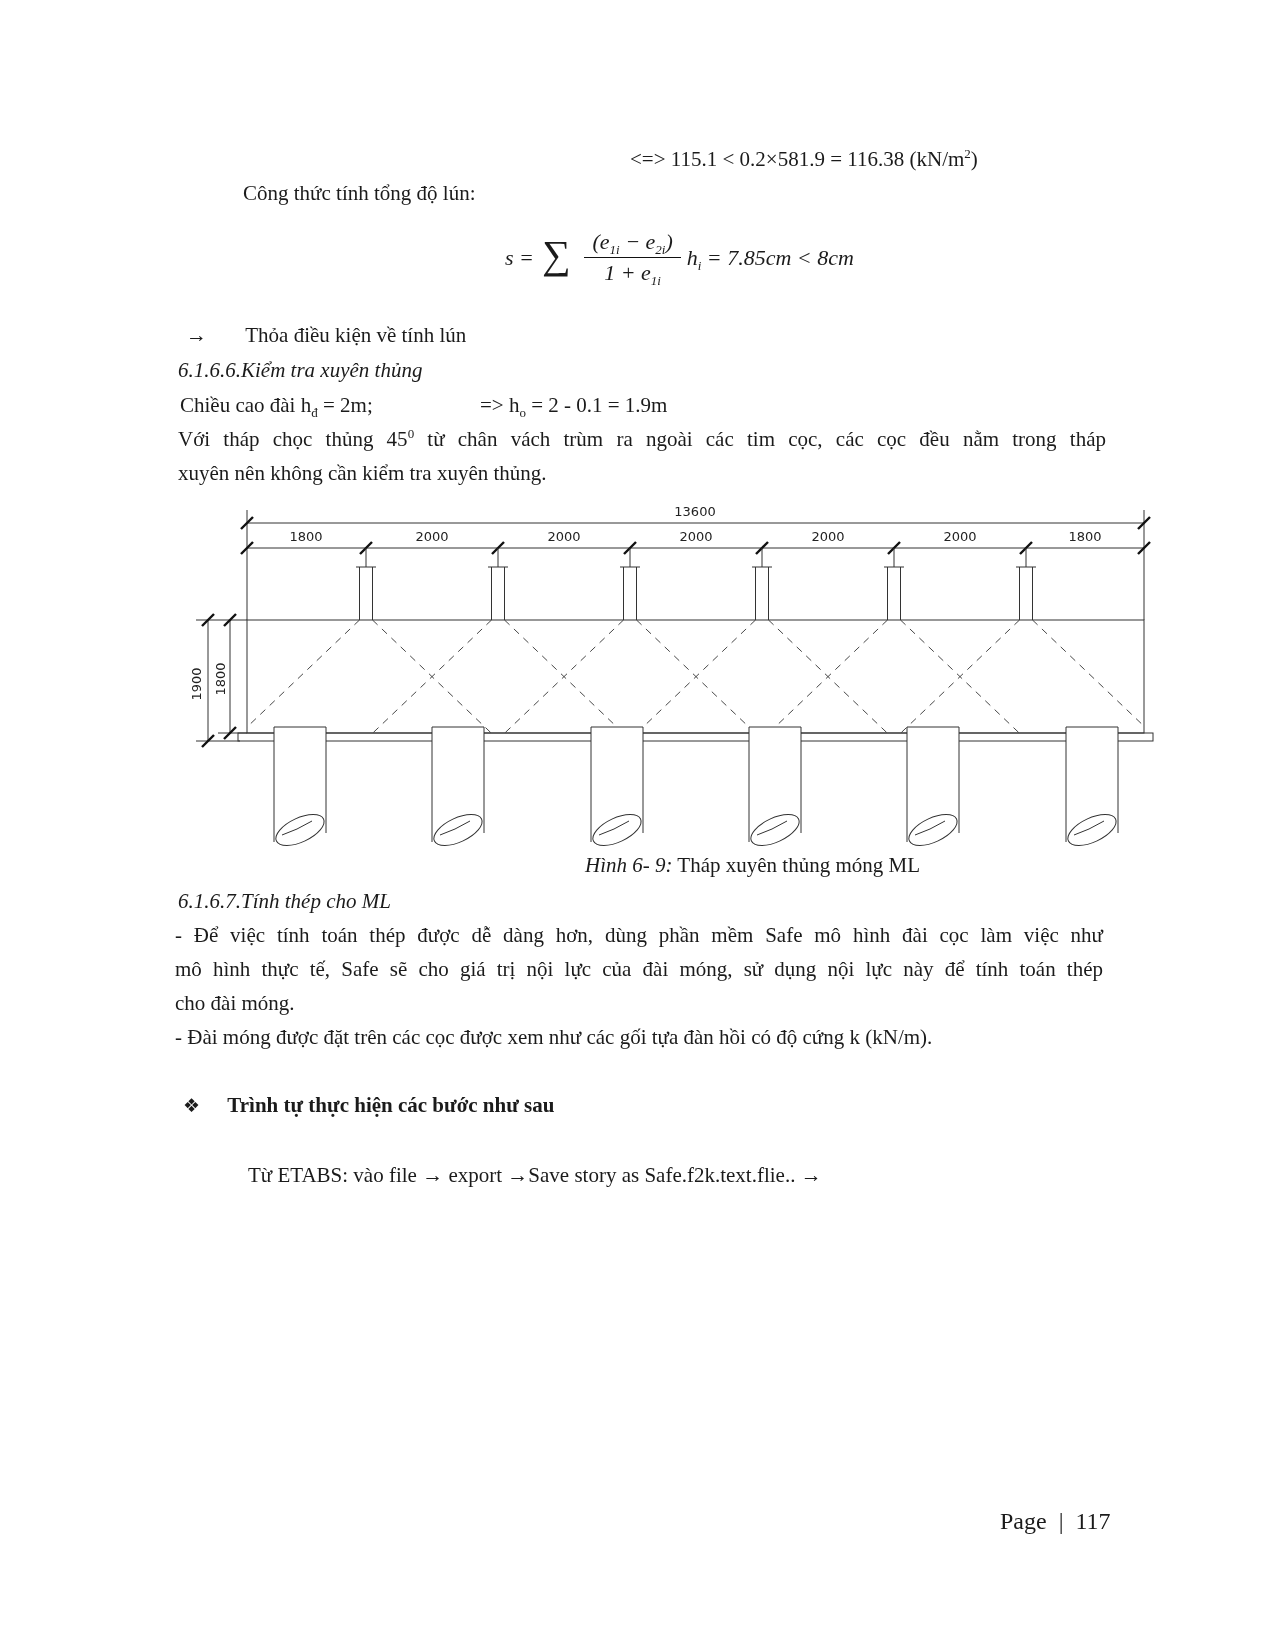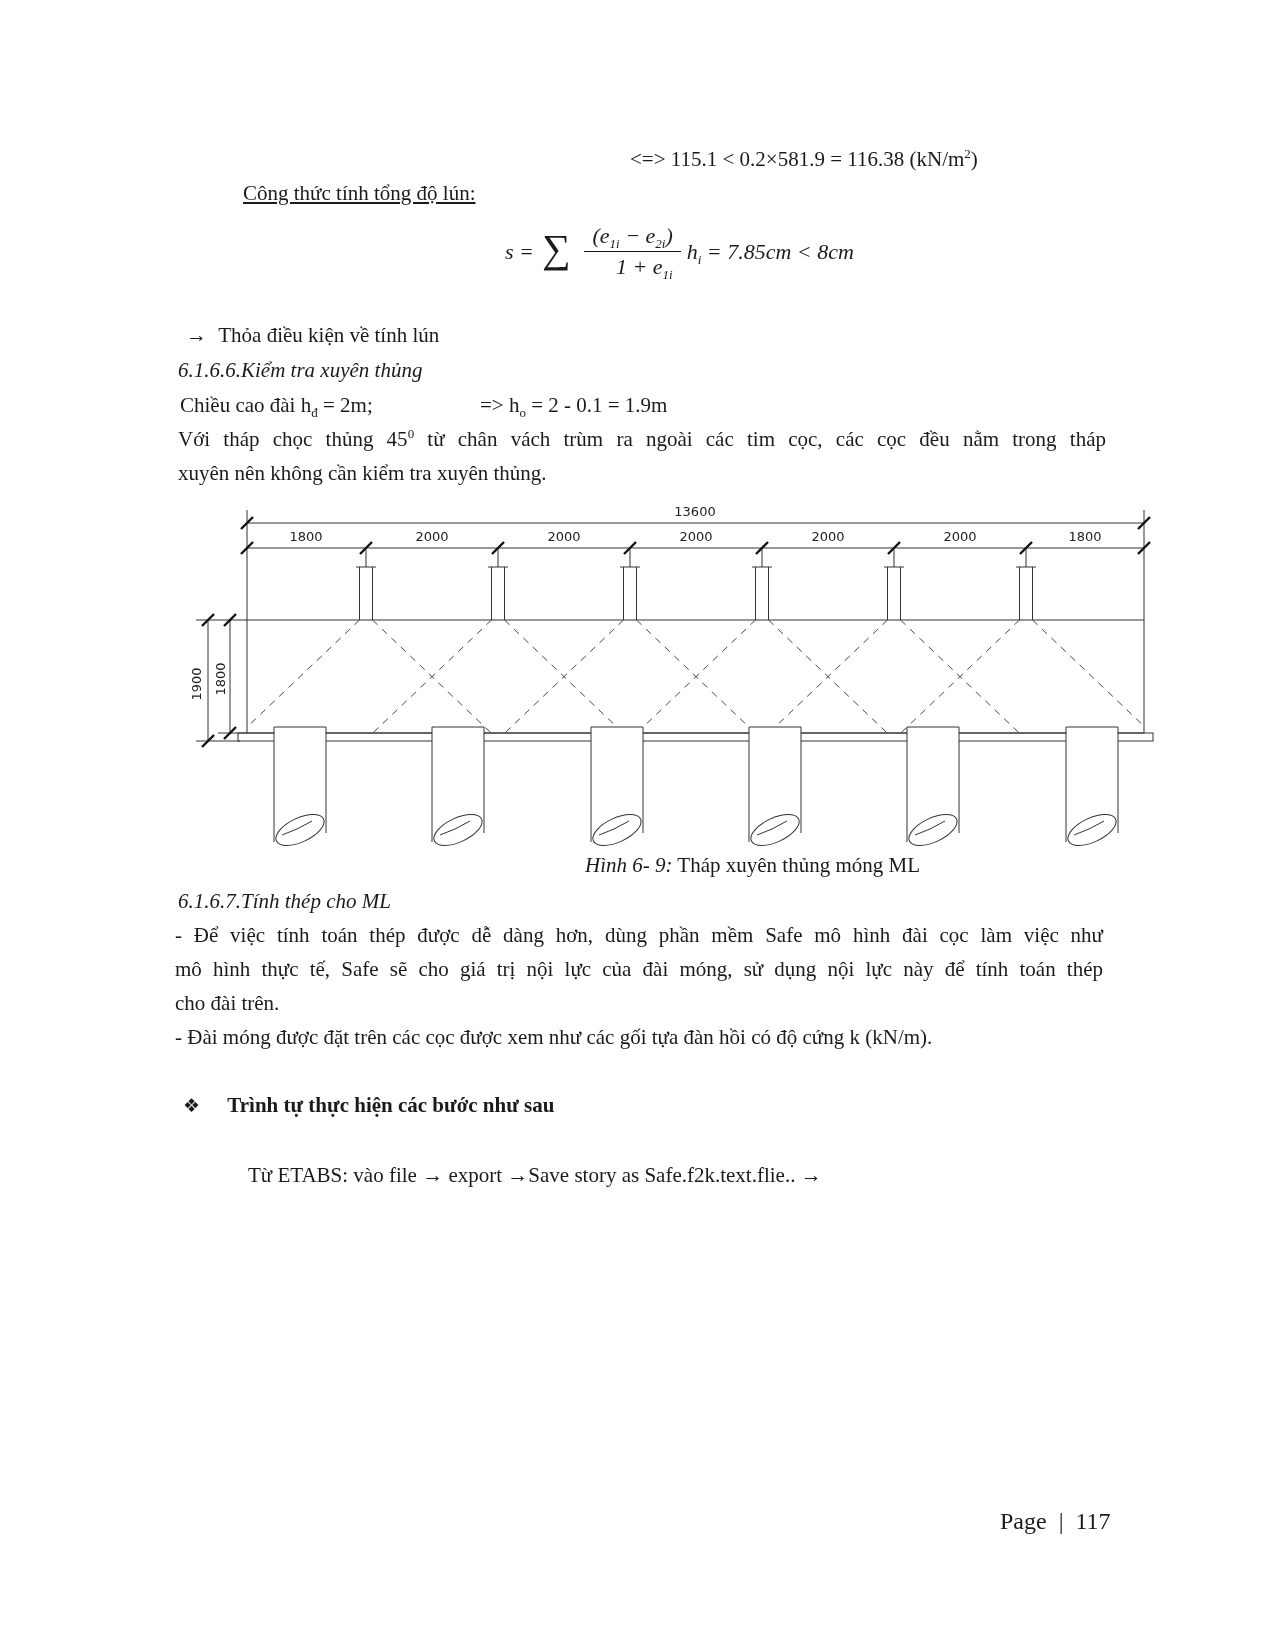--- a/index.html
+++ b/index.html
@@ -10,59 +10,59 @@
   .it{font-style:italic;}
   .b{font-weight:bold;}
   .just{white-space:normal;text-align:justify;text-align-last:justify;}
   sup{font-size:13px;vertical-align:super;line-height:0;}
   sub{font-size:13px;vertical-align:sub;line-height:0;}
   .u{border-bottom:1.6px solid #1b1b1b;padding-bottom:1px;}
   
   #formula{position:absolute;left:505px;top:215px;display:flex;align-items:center;
            font-size:22px;font-style:italic;}
   #formula .sigma{font-size:40px;font-style:normal;line-height:1;margin:0 8px 6px 8px;}
-  .frac{display:inline-flex;flex-direction:column;text-align:right;vertical-align:middle;margin:8px 6px;}
+  .frac{display:inline-flex;flex-direction:column;text-align:center;vertical-align:middle;margin:14px 6px;}
   .frac .num{border-bottom:1.7px solid #111;padding:0 8px 2px 8px;}
   .frac .den{padding:2px 8px 0 8px;}
   svg text{font-family:"DejaVu Sans",sans-serif;font-size:13px;fill:#222;}
   svg line, svg rect, svg path, svg ellipse{stroke:#333;stroke-width:1;fill:none;}
   .tick{stroke:#111;stroke-width:2.4;}
   .dash{stroke-dasharray:7 6;stroke-width:0.9;}
   .whitefill{fill:#ffffff;stroke:none;}
 </style>
 </head>
 <body>
 
 <div id="page">
 
   <div class="t" style="left:630px;top:142px;">
     <span class="pre">&lt;=&gt; 115.1 &lt; 0.2×581.9 = 116.38 (kN/m</span><sup>2</sup><span>)</span>
   </div>
 
-  <div class="t" style="left:243px;top:176px;text-decoration:underline;">Công thức tính tổng độ lún:</div>
+  <div class="t" style="left:243px;top:176px;">Công thức tính tổng độ lún:</div>
 
   <div id="formula">
     <span>s =</span>
     <span class="sigma">∑</span>
     <span class="frac">
       <span class="num">
         <span>(e</span><sub>1i</sub><span> − e</span><sub>2i</sub><span>)</span>
       </span>
       <span class="den">
         <span>1 + e</span><sub>1i</sub>
       </span>
     </span>
     <span>
       <span>h</span><sub>i</sub><span class="pre"> = 7.85cm &lt; 8cm</span>
     </span>
   </div>
 
   <div class="t" style="left:186px;top:318px;">
     <span>→</span>
-    <span style="margin-left:6px;">Thỏa điều kiện về tính lún</span>
+    <span style="margin-left:33px;">Thỏa điều kiện về tính lún</span>
   </div>
 
   <div class="t it" style="left:178px;top:353px;">6.1.6.6.Kiểm tra xuyên thủng</div>
 
   <div class="t" style="left:180px;top:388px;">
     <span>Chiều cao đài h</span><sub>đ</sub><span> = 2m;</span>
   </div>
   <div class="t" style="left:480px;top:388px;">
     <span>=&gt; h</span><sub>o</sub><span> = 2 - 0.1 = 1.9m</span>
   </div>
@@ -238,21 +238,21 @@
     </g>
   </svg>
 
   <div class="t" style="left:420px;top:848px;width:500px;text-align:right;">
     <span class="it">Hình 6- 9:</span><span class="pre"> Tháp xuyên thủng móng ML</span>
   </div>
 
   <div class="t it" style="left:178px;top:884px;">6.1.6.7.Tính thép cho ML</div>
   <div class="t just" style="left:175px;top:918px;width:928px;">- Để việc tính toán thép được dễ dàng hơn, dùng phần mềm Safe  mô hình đài cọc làm việc như</div>
   <div class="t just" style="left:175px;top:952px;width:928px;">mô hình thực tế, Safe sẽ cho giá trị nội lực của đài móng, sử dụng nội lực này để tính toán thép</div>
-  <div class="t" style="left:175px;top:986px;">cho đài trên.</div>
+  <div class="t" style="left:175px;top:986px;">cho đài móng.</div>
   <div class="t" style="left:183px;top:1088px;">
     <span style="font-size:19px;">❖</span>
     <span class="b" style="margin-left:22px;">Trình tự thực hiện các bước như sau</span>
   </div>
 
   <div class="t" style="left:175px;top:1020px;">- Đài móng được đặt trên các cọc được xem như các gối tựa đàn hồi có độ cứng k (kN/m).</div>
 
   <div class="t" style="left:248px;top:1158px;">
     <span class="pre">Từ ETABS: vào file </span><span class="pre">→</span><span class="pre"> export </span><span class="pre">→</span><span class="pre">Save story as Safe.f2k.text.flie..</span><span class="pre"> →</span>
   </div>

